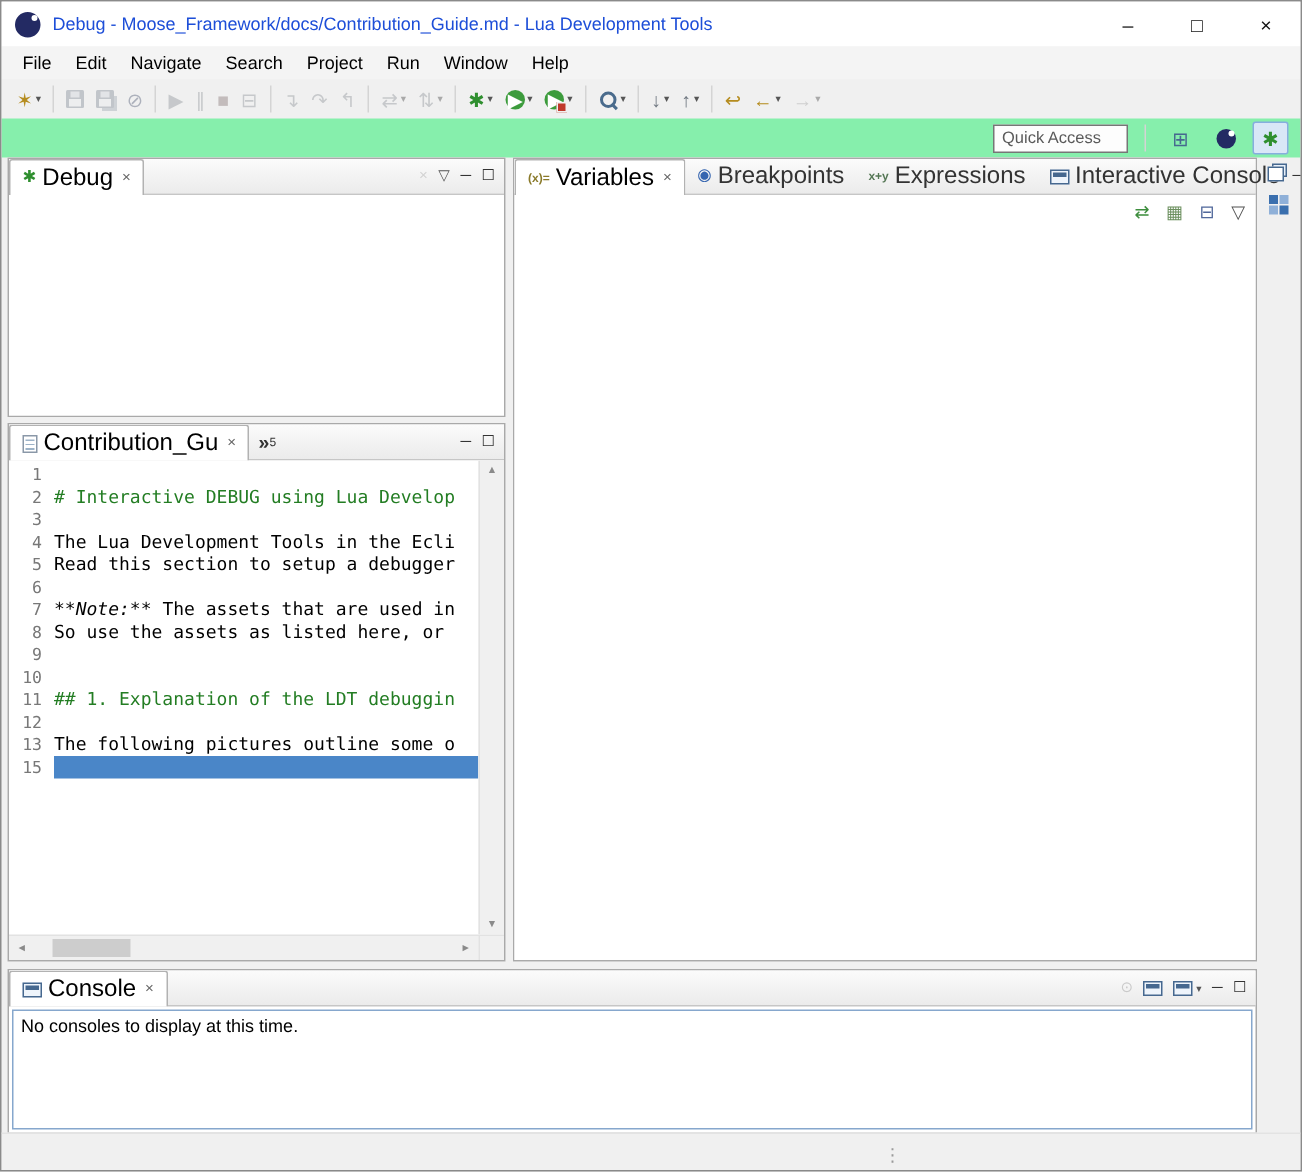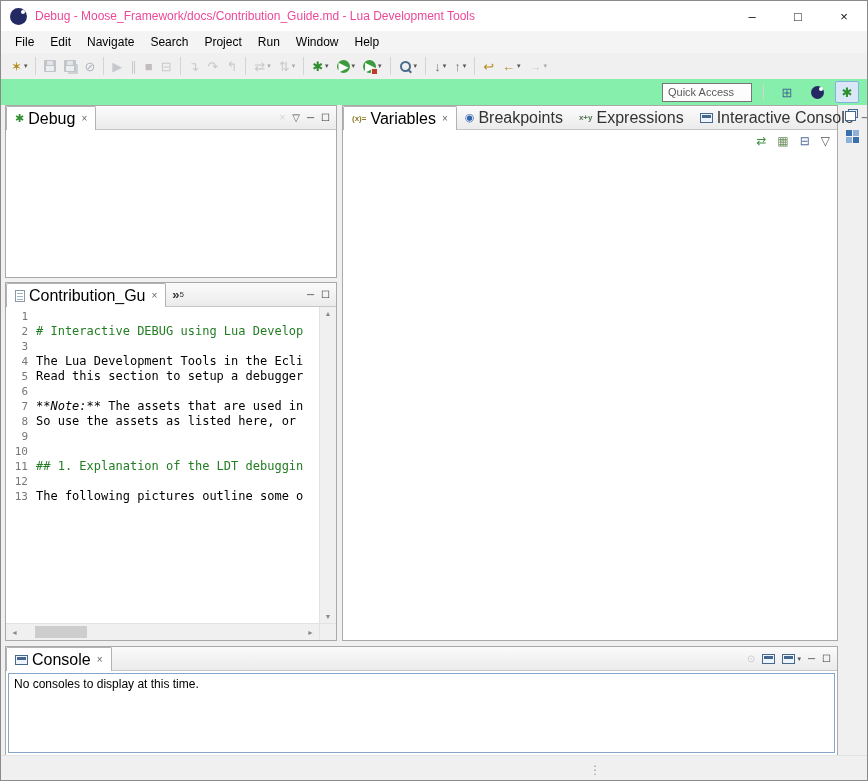--- a/index.html
+++ b/index.html
@@ -8,21 +8,21 @@
     position:relative;overflow:hidden;background:#f0f0f0;
     font-family:"Liberation Sans",sans-serif;font-size:12px;color:#000;
     border:1px solid #8a8a8a;
     --heading-green:#237d23;--current-line-blue:#4a86c8;--console-focus-border:#86a7cd;
     --active-perspective-bg:#d9e7f7;--active-perspective-border:#86aede;--line-number-grey:#787878;
   }
   
   .titlebar{position:absolute;top:0;left:0;right:0;height:30px;background:#fff;display:flex;align-items:center}
   .app-icon{width:17px;height:17px;border-radius:50%;background:#232a63;margin:0 8px 0 9px;position:relative;flex:0 0 auto}
   .app-icon::after{content:"";position:absolute;right:2px;top:2px;width:4px;height:4px;border-radius:50%;background:#fff}
-  .title-text{font-size:12px;color:#ec4899;white-space:nowrap}
+  .title-text{font-size:12px;color:#1d4ed8;white-space:nowrap}
   .win-controls{margin-left:auto;display:flex;height:100%}
   .win-btn{width:46px;display:flex;align-items:center;justify-content:center;font-size:13px;color:#111}
   
   .menubar{position:absolute;top:30px;left:0;right:0;height:22px;background:#f4f4f4;display:flex;padding-left:6px}
   .menu-item{padding:0 8px;line-height:22px;color:#000;cursor:default}
   
   .toolbar{position:absolute;top:52px;left:0;right:0;height:26px;background:#f0f0f0;display:flex;align-items:center;padding-left:5px}
   .toolbar2{position:absolute;top:78px;left:0;right:0;height:26px;background:#86efac;display:flex;align-items:center;justify-content:flex-end;padding-right:8px;gap:8px}
   .tb-group{display:flex;align-items:center;gap:2px;padding:0 2px}
   .tb-sep{width:1px;height:18px;background:#d4d4d4;margin:0 3px}
@@ -361,20 +361,21 @@
           <div class="ed-line"><span class="ln">4</span><span class="code"><span class="seg">The Lua Development Tools in the Ecli</span></span></div>
           <div class="ed-line"><span class="ln">5</span><span class="code"><span class="seg">Read this section to setup a debugger</span></span></div>
           <div class="ed-line"><span class="ln">6</span><span class="code"></span></div>
           <div class="ed-line"><span class="ln">7</span><span class="code"><span class="seg seg-i">**Note:**</span><span class="seg"> The assets that are used in</span></span></div>
           <div class="ed-line"><span class="ln">8</span><span class="code"><span class="seg">So use the assets as listed here, or </span></span></div>
           <div class="ed-line"><span class="ln">9</span><span class="code"></span></div>
           <div class="ed-line"><span class="ln">10</span><span class="code"></span></div>
           <div class="ed-line"><span class="ln">11</span><span class="code"><span class="seg seg-h">## 1. Explanation of the LDT debuggin</span></span></div>
           <div class="ed-line"><span class="ln">12</span><span class="code"></span></div>
           <div class="ed-line"><span class="ln">13</span><span class="code"><span class="seg">The following pictures outline some o</span></span></div>
+          <div class="ed-line hl"><span class="ln">15</span><span class="code"></span></div>
         </div>
       <div class="vscroll">
         <span class="scroll-arrow">▲</span>
         <span class="scroll-arrow">▼</span>
       </div>
     </div>
     <div class="ed-bottom">
       <div class="hscroll">
         <span class="h-arrow">◄</span>
         <span class="h-track">

